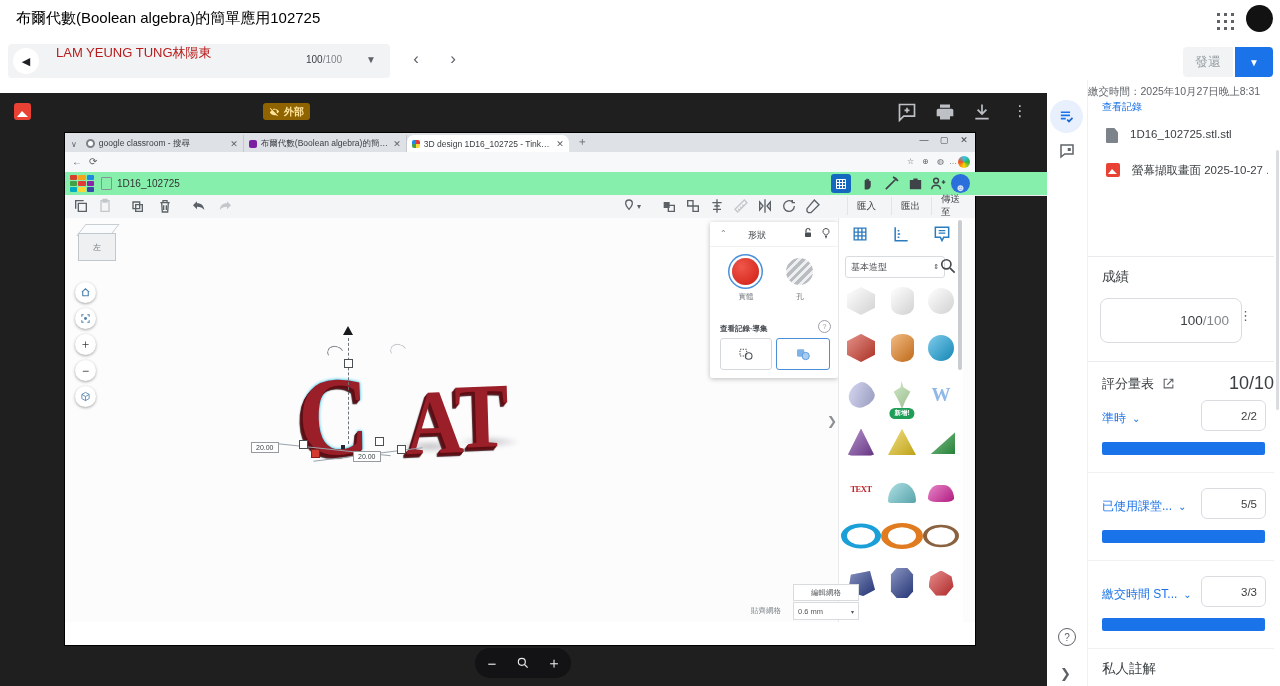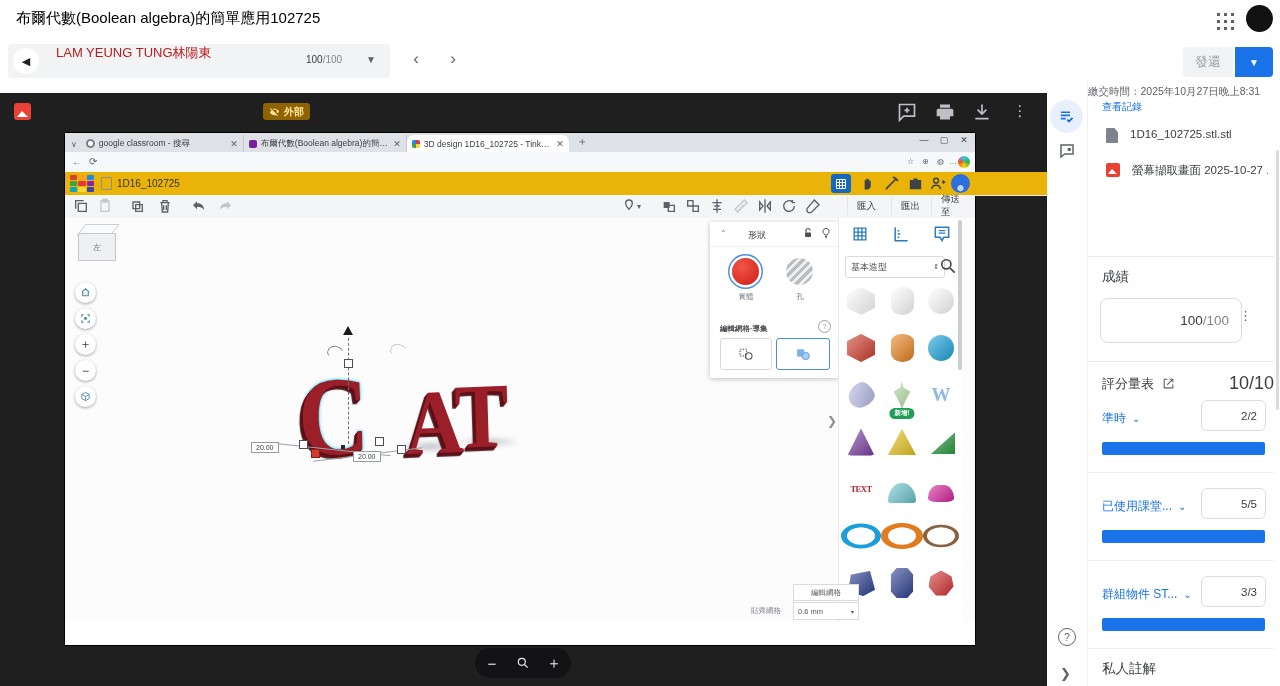--- a/index.html
+++ b/index.html
@@ -52,21 +52,21 @@
   .newtab{font-size:11px;color:#5f6368;margin:0 0 3px 8px;}
   .wctl{position:absolute;top:2px;font-size:9px;color:#45474a;width:14px;text-align:center;}
   .urlbar{position:absolute;left:0;top:19px;width:910px;height:20px;background:#f7f8fa;border-bottom:1px solid #e3e5e8;}
   .uarrow{position:absolute;top:4px;font-size:10px;color:#5f6368;}
   .urlbox{position:absolute;left:44px;top:3px;width:790px;height:14px;background:#fff;border:1px solid #e0e2e6;border-radius:8px;
       font-size:7.5px;color:#474a4e;display:flex;align-items:center;padding:0 8px;gap:5px;overflow:hidden;white-space:nowrap;}
   .edgeorb{position:absolute;left:893px;top:4px;width:12px;height:12px;border-radius:50%;
       background:conic-gradient(#35c4f0,#2bb24c,#ffd500,#f25022,#35c4f0);}
   .ubicon{position:absolute;top:5px;font-size:8px;color:#5f6368;}
   
-  .tkheader{position:absolute;left:0;top:39px;width:1066px;height:23px;background:#eab308;border-bottom:1px solid #ececee;}
+  .tkheader{position:absolute;left:0;top:39px;width:1066px;height:23px;background:#86efac;border-bottom:1px solid #ececee;}
   .tklogo{position:absolute;left:5px;top:3px;width:24px;height:17px;display:grid;grid-template-columns:repeat(3,1fr);gap:1px;}
   .tklogo span{border-radius:1px;}
   .docname{position:absolute;left:36px;top:5px;font-size:10px;color:#333;display:flex;gap:5px;align-items:center;}
   .docico{width:9px;height:11px;border:1px solid #8b9096;border-radius:1px;}
   .tkgridbtn{position:absolute;left:766px;top:2px;width:20px;height:19px;background:#1568bf;border-radius:3px;
       display:flex;align-items:center;justify-content:center;}
   .tkico{position:absolute;top:3px;width:17px;height:17px;color:#3e4347;}
   .tkavatar{position:absolute;left:886px;top:2px;width:19px;height:19px;border-radius:50%;background:#2a6fdb;
       color:#cfe0f7;font-size:10px;display:flex;align-items:flex-end;justify-content:center;overflow:hidden;}
   .tktoolbar{position:absolute;left:0;top:62px;width:910px;height:23px;background:#f4f5f6;border-bottom:1px solid #e4e6e8;}
@@ -415,21 +415,21 @@
               </svg>
             <svg style="position:absolute;left:110px;top:5px;" width="12" height="12" viewBox="0 0 24 24">
                 <path fill="none" stroke="#4a4f54" stroke-width="2" d="M12 3a6 6 0 0 1 3.5 10.9c-.8.6-1 1.4-1 2.1h-5c0-.7-.2-1.5-1-2.1A6 6 0 0 1 12 3z"></path>
                 <path stroke="#4a4f54" stroke-width="2" d="M10 19h4M10.5 21.5h3"></path>
               </svg>
           </div>
           <div class="swatch" style="left:22px;top:36px;background:radial-gradient(circle at 35% 32%,#f0564a,#cf1d12);box-shadow:0 0 0 2.5px #fff,0 0 0 4px #4a90d9;"></div>
           <div class="swatch striped" style="left:76px;top:36px;"></div>
           <div class="swatch-label" style="left:16px;top:70px;">實體</div>
           <div class="swatch-label" style="left:70px;top:70px;">孔</div>
-          <div class="grp-label">編輯網格·導集</div>
+          <div class="grp-label">查看記錄·導集</div>
           <div class="qmark">?</div>
           <div class="gbtn" style="left:10px;width:50px;">
             <svg width="16" height="14" viewBox="0 0 24 20">
                 <rect x="3" y="3" width="10" height="10" fill="none" stroke="#4a4f54" stroke-width="1.6" stroke-dasharray="2 2"></rect>
                 <circle cx="16" cy="13" r="5" fill="none" stroke="#4a4f54" stroke-width="1.6"></circle>
               </svg>
           </div>
           <div class="gbtn on" style="left:66px;width:52px;">
             <svg width="16" height="14" viewBox="0 0 24 20">
                 <rect x="3" y="3" width="11" height="11" rx="2" fill="#7fb3e8"></rect>
@@ -609,21 +609,21 @@
           <div class="critlabel">
             <span>已使用課堂...</span>
             <span style="font-size: 10px;">⌄</span>
           </div>
           <div class="critbox">5/5</div>
           <div class="critbar"></div>
           <div class="critdiv"></div>
         </div>
         <div class="crit">
           <div class="critlabel">
-            <span>群組物件 ST...</span>
+            <span>繳交時間 ST...</span>
             <span style="font-size: 10px;">⌄</span>
           </div>
           <div class="critbox">3/3</div>
           <div class="critbar"></div>
           <div class="critdiv"></div>
         </div>
       </div>
 
     <div class="private">私人註解</div>
     <div class="sbar-scroll"></div>

